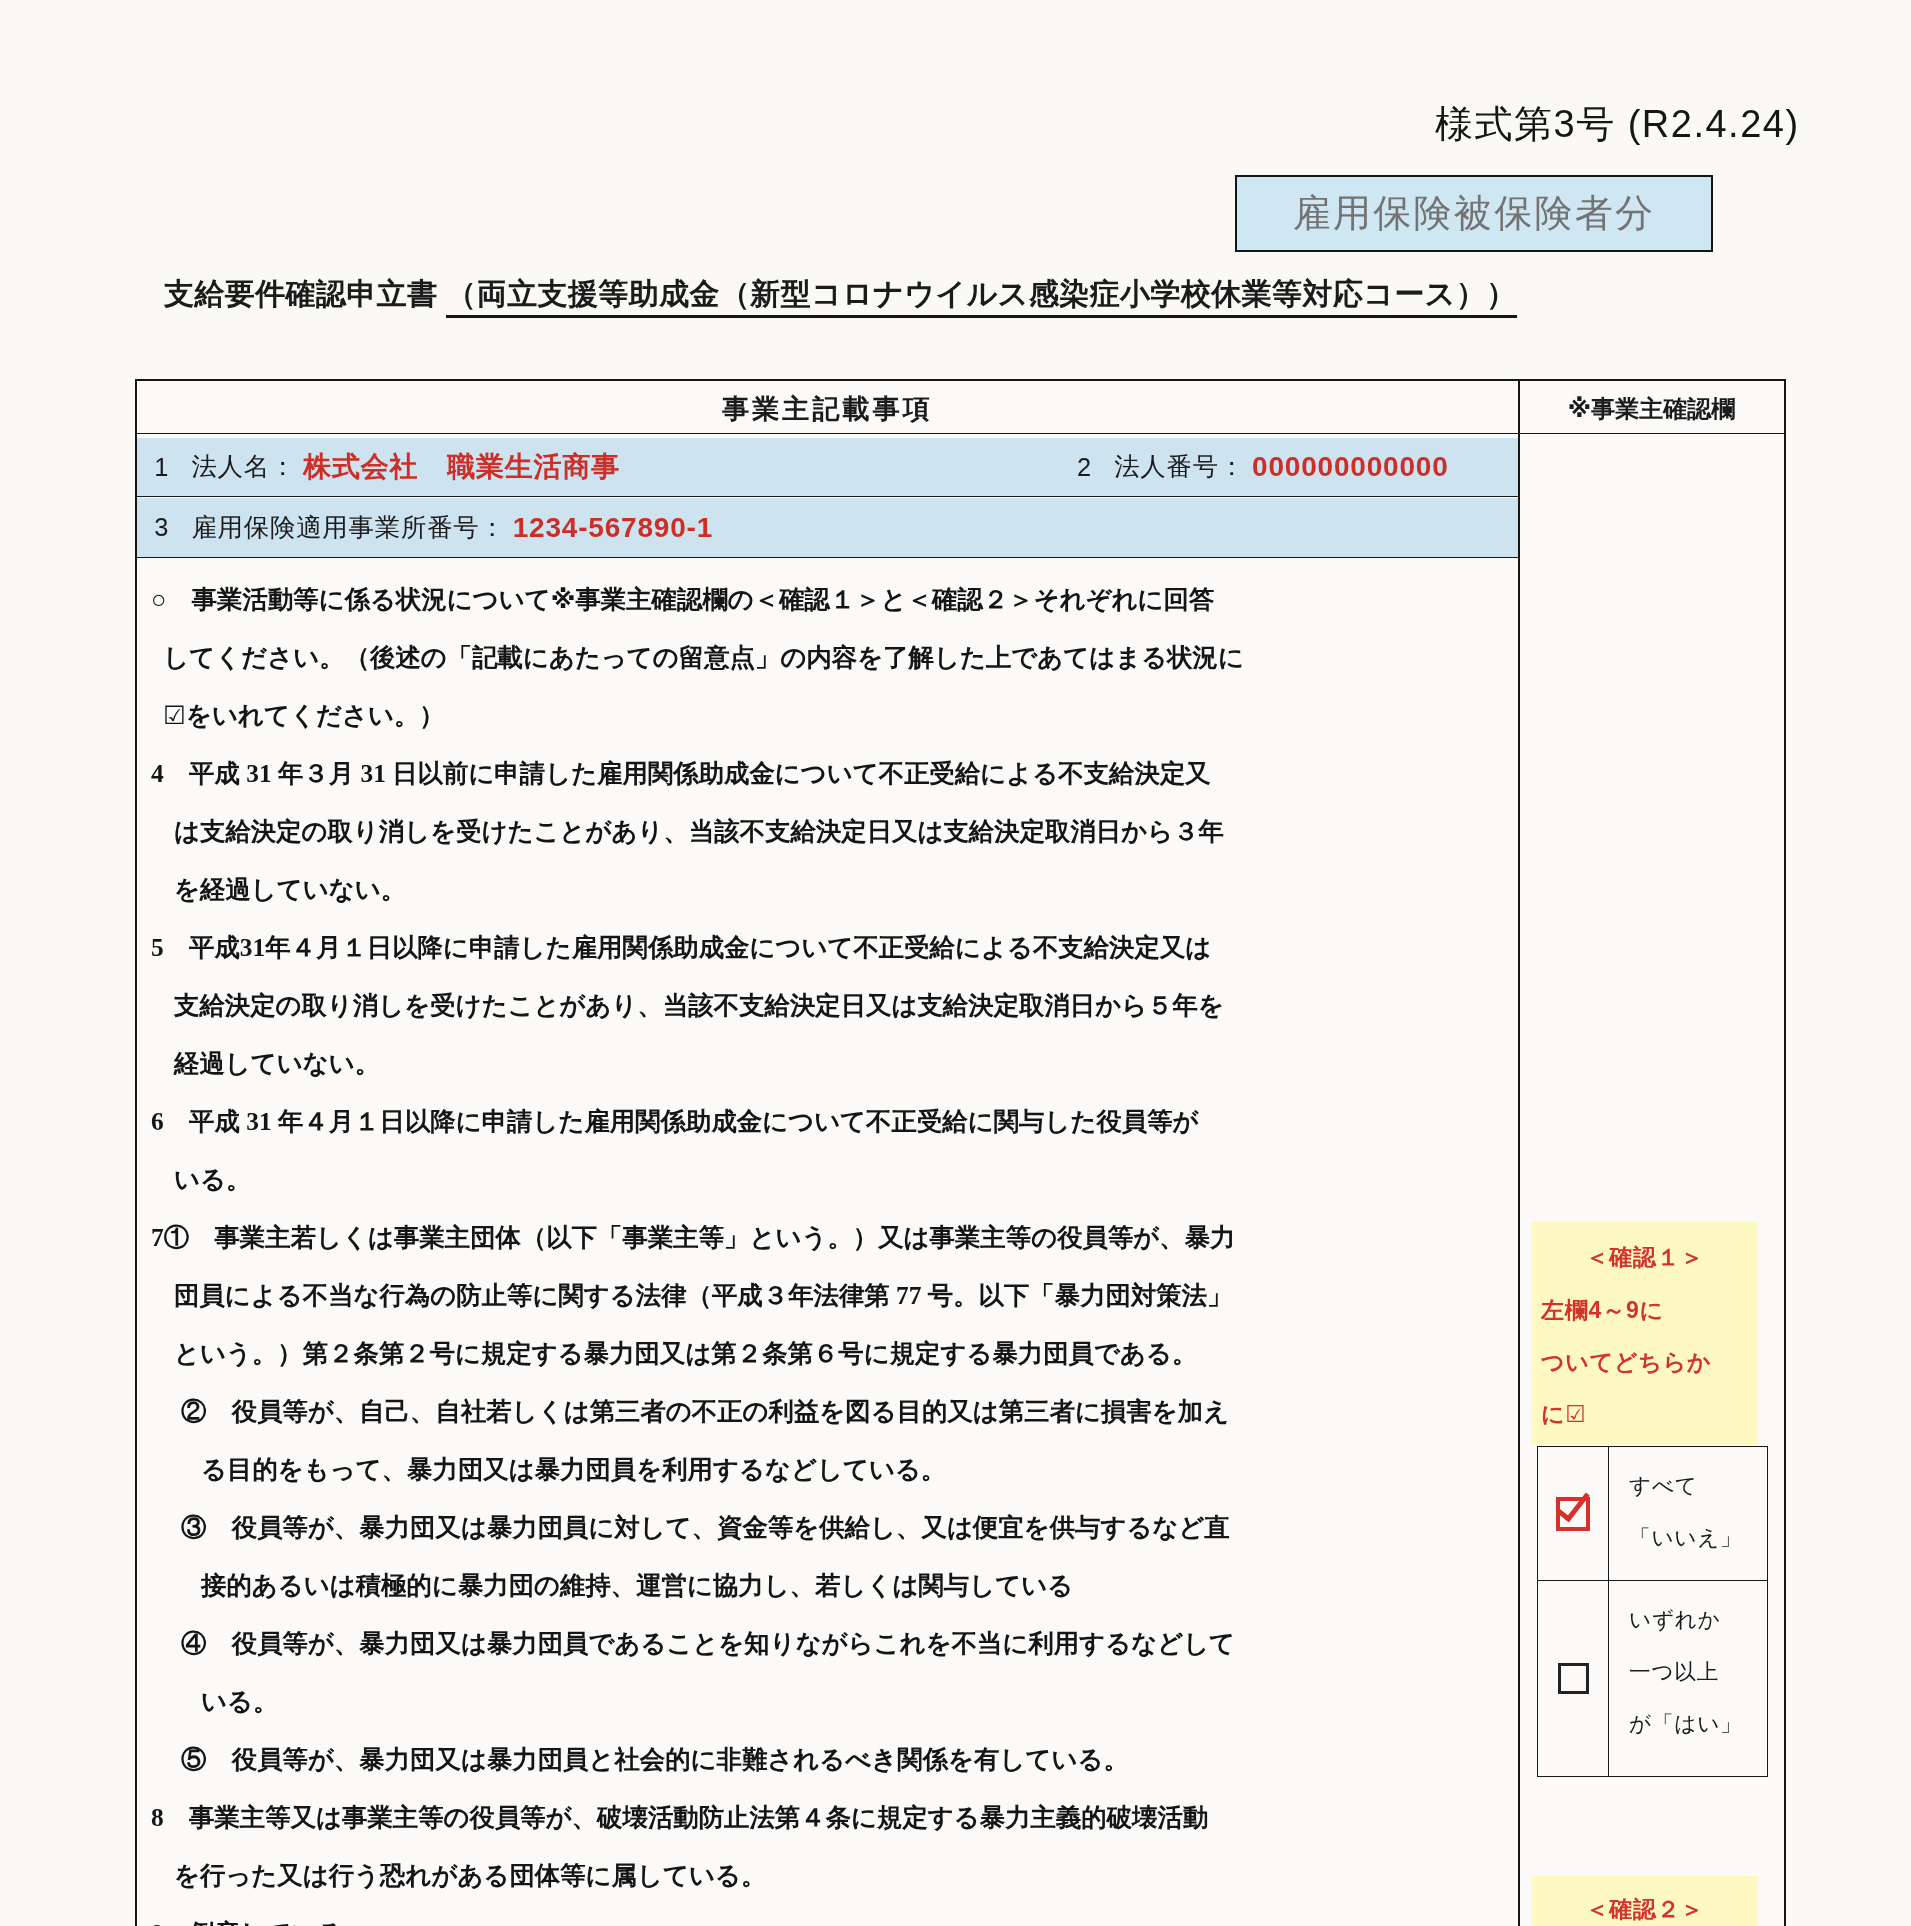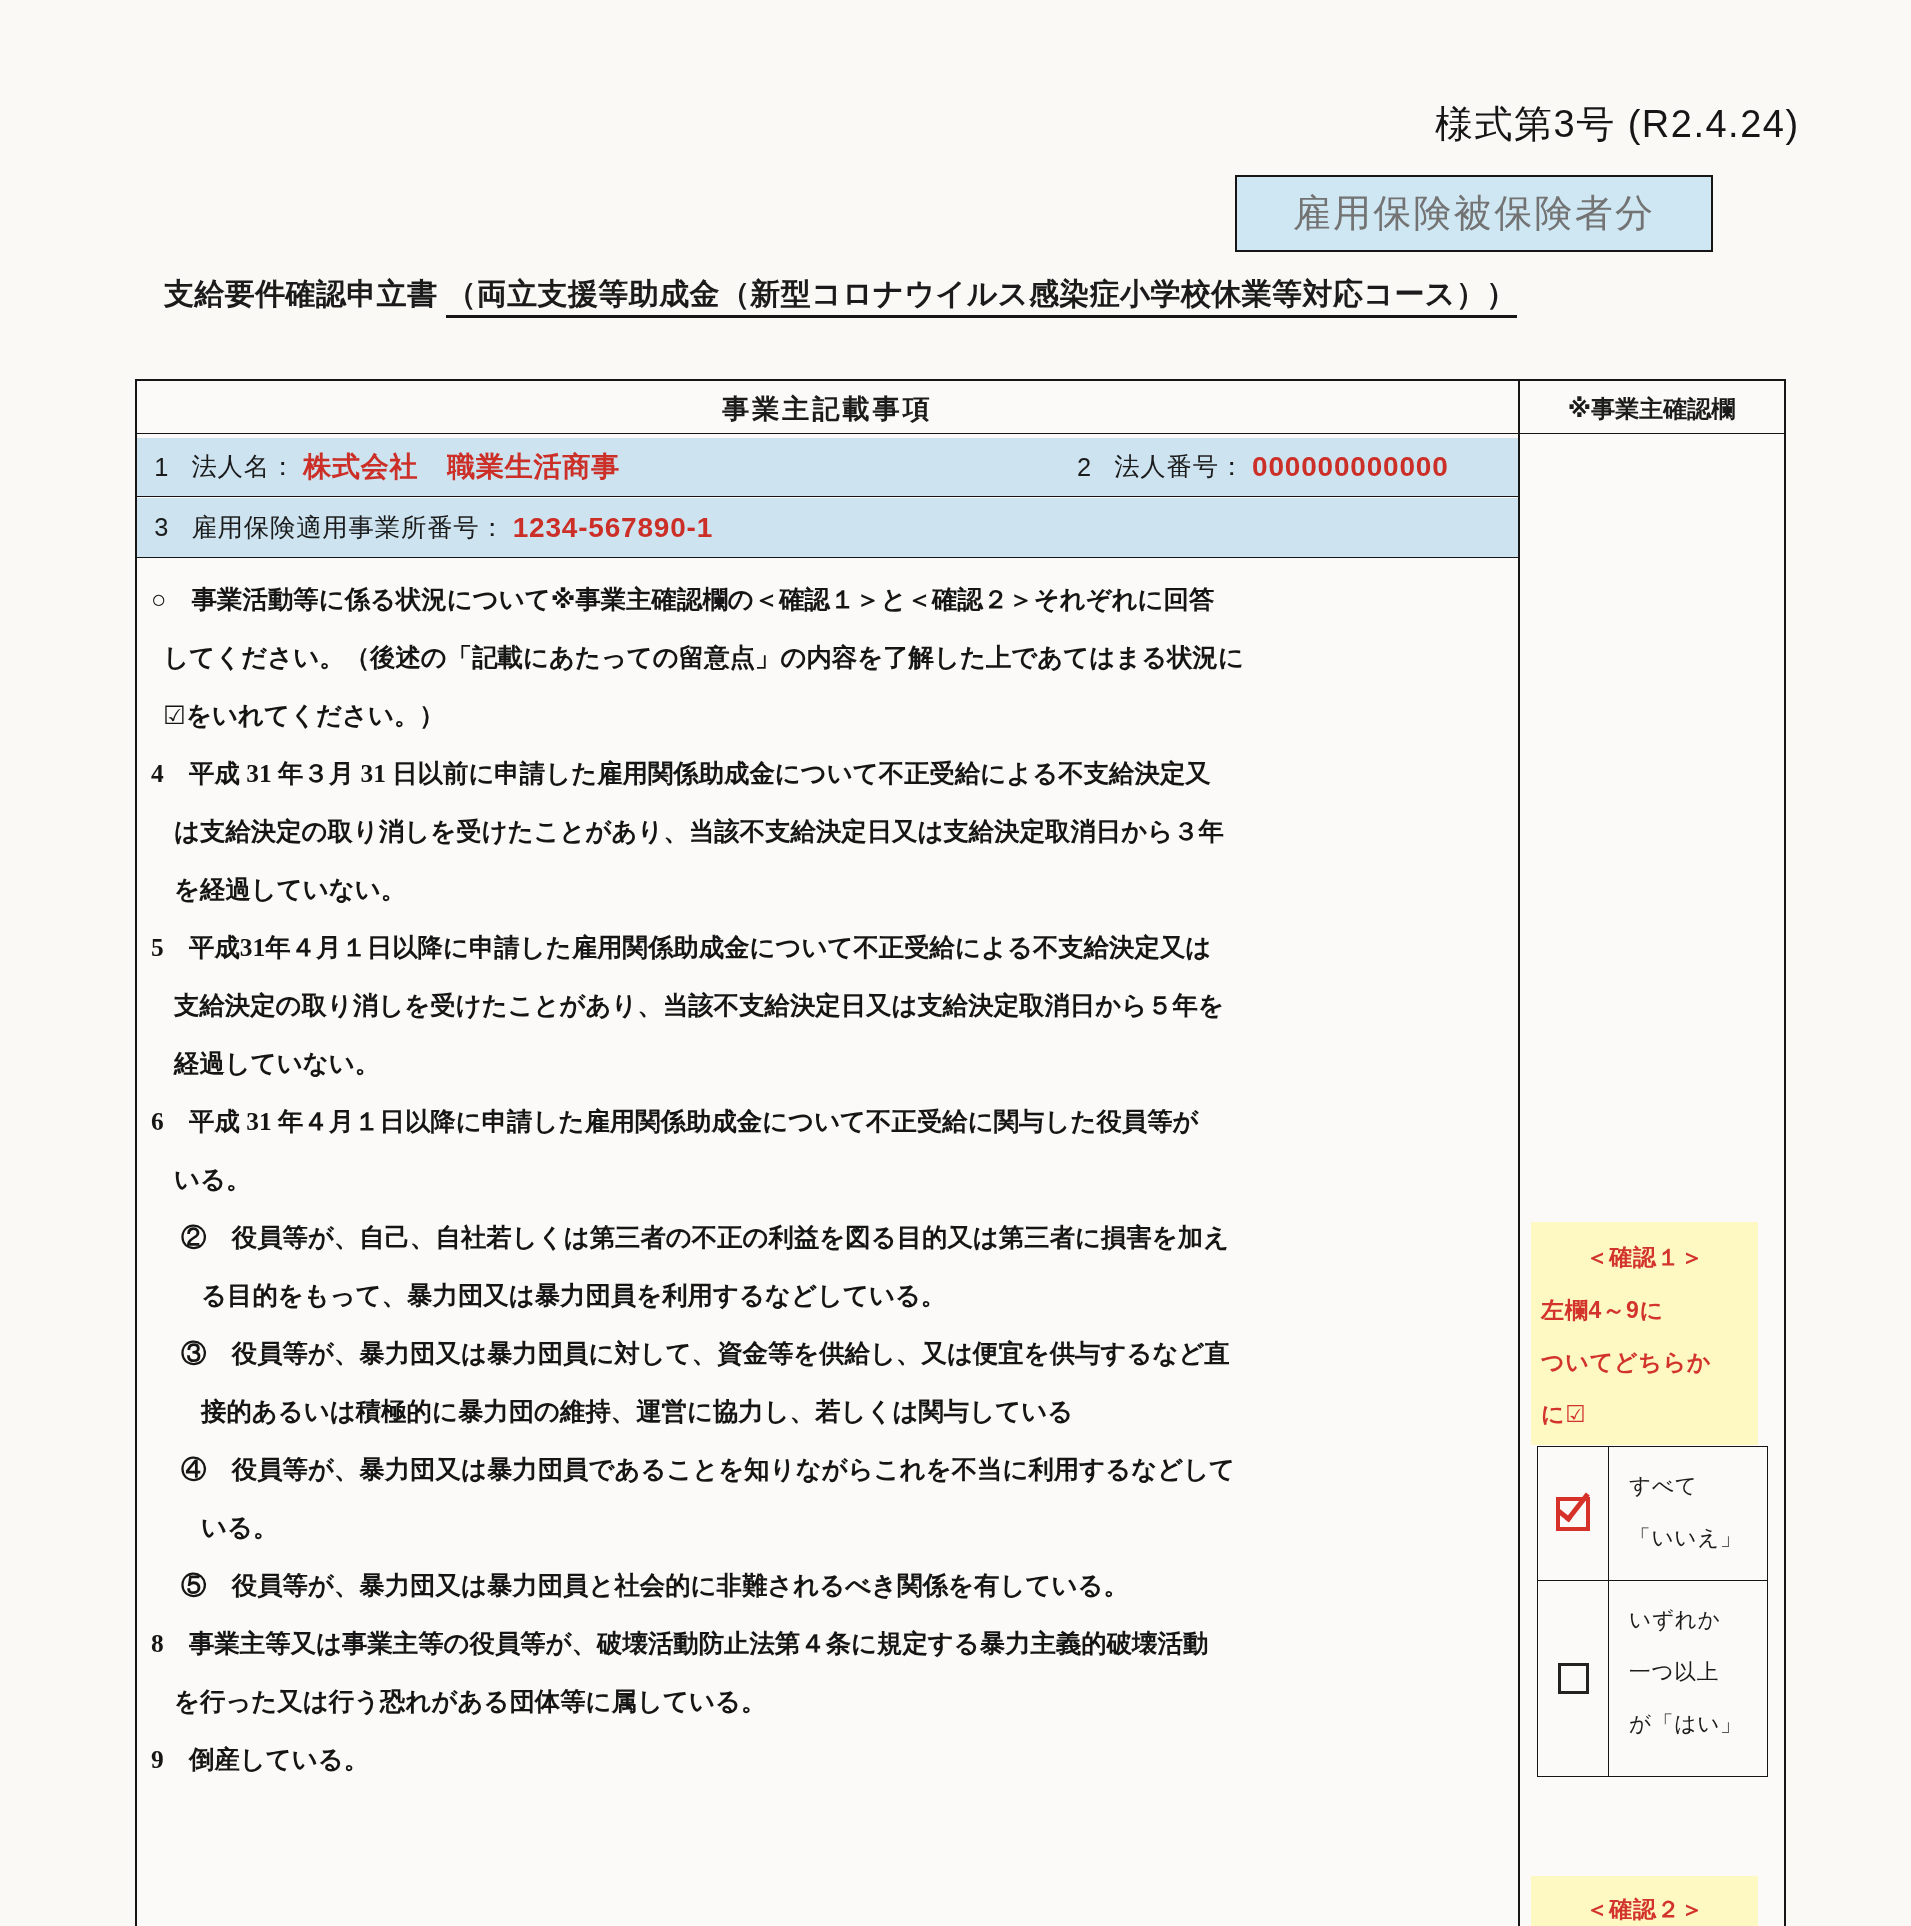--- a/index.html
+++ b/index.html
@@ -146,20 +146,23 @@
 してください。（後述の「記載にあたっての留意点」の内容を了解した上であてはまる状況に
 ☑をいれてください。）</div>
       <div class="para">4　平成 31 年３月 31 日以前に申請した雇用関係助成金について不正受給による不支給決定又
 は支給決定の取り消しを受けたことがあり、当該不支給決定日又は支給決定取消日から３年
 を経過していない。</div>
       <div class="para">5　平成31年４月１日以降に申請した雇用関係助成金について不正受給による不支給決定又は
 支給決定の取り消しを受けたことがあり、当該不支給決定日又は支給決定取消日から５年を
 経過していない。</div>
       <div class="para">6　平成 31 年４月１日以降に申請した雇用関係助成金について不正受給に関与した役員等が
 いる。</div>
+      <div class="para">7①　事業主若しくは事業主団体（以下「事業主等」という。）又は事業主等の役員等が、暴力
+団員による不当な行為の防止等に関する法律（平成３年法律第 77 号。以下「暴力団対策法」
+という。）第２条第２号に規定する暴力団又は第２条第６号に規定する暴力団員である。</div>
       <div class="para sub">②　役員等が、自己、自社若しくは第三者の不正の利益を図る目的又は第三者に損害を加え
 る目的をもって、暴力団又は暴力団員を利用するなどしている。</div>
       <div class="para sub">③　役員等が、暴力団又は暴力団員に対して、資金等を供給し、又は便宜を供与するなど直
 接的あるいは積極的に暴力団の維持、運営に協力し、若しくは関与している</div>
       <div class="para sub">④　役員等が、暴力団又は暴力団員であることを知りながらこれを不当に利用するなどして
 いる。</div>
       <div class="para sub">⑤　役員等が、暴力団又は暴力団員と社会的に非難されるべき関係を有している。</div>
       <div class="para">8　事業主等又は事業主等の役員等が、破壊活動防止法第４条に規定する暴力主義的破壊活動
 を行った又は行う恐れがある団体等に属している。</div>
       <div class="para">9　倒産している。</div>

